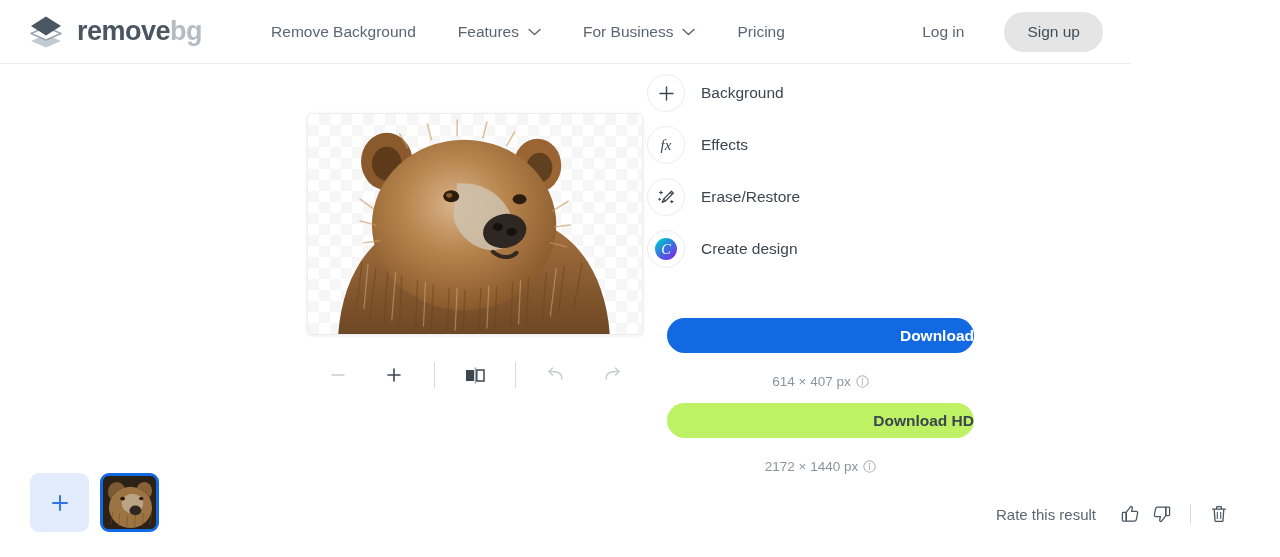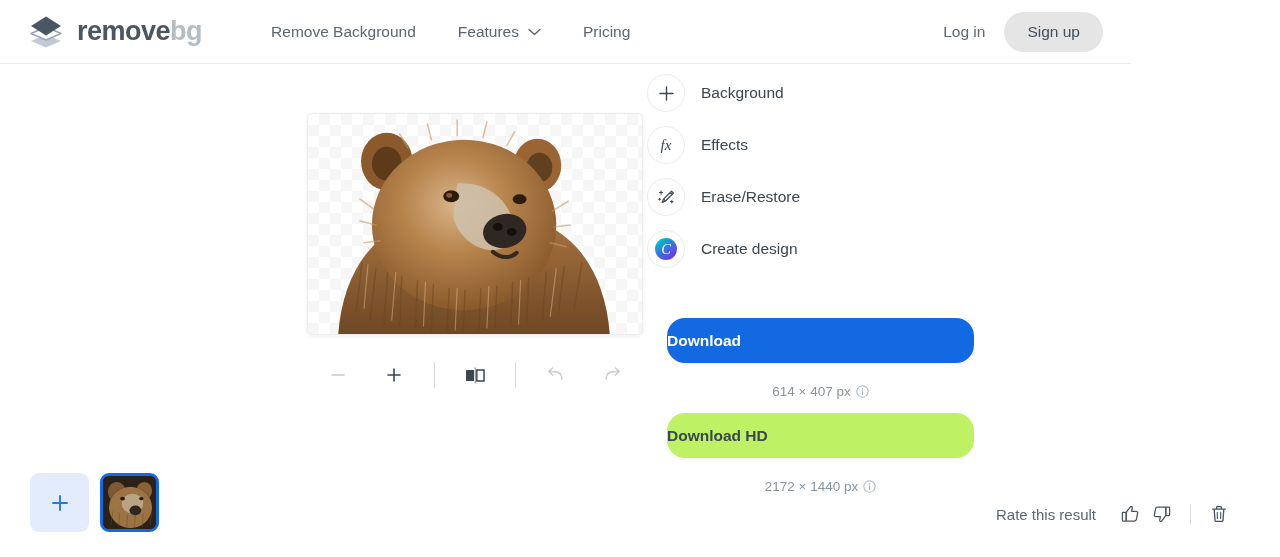--- a/index.html
+++ b/index.html
@@ -31,21 +31,21 @@
   .nav { display: flex; align-items: flex-start; margin-left: 48px; gap: 0; }
   .nav-item {
     display: flex; align-items: center; gap: 9px;
     font-size: 15.5px; color: #5b6671;
     padding: 8px 21px; cursor: pointer; white-space: nowrap;
   }
   .chev { width: 13px; height: 8px; display: block; }
 
   .header-right {
     margin-left: auto; margin-right: 28px;
-    display: flex; align-items: center; gap: 5px;
+    display: flex; align-items: center; gap: 26px;
   }
   .login-link {
     font-size: 15.5px; color: #5b6671; padding: 9px 14px; cursor: pointer;
   }
   .signup-btn {
     font-size: 15.5px; color: #434e59; background: #e5e5e5;
     border: none; border-radius: 21px; padding: 11px 23px;
     cursor: pointer; font-family: inherit;
   }
 
@@ -89,22 +89,22 @@
   .tool-circle {
     width: 38px; height: 38px; border-radius: 50%;
     border: 1px solid #ececec; background: #fff;
     display: flex; align-items: center; justify-content: center;
     flex: 0 0 38px;
   }
   .tool-label { font-size: 15.5px; color: #3c464f; }
 
   .dl-block { position: absolute; left: 667px; top: 318px; width: 307px; }
   .btn-dl {
-    display: block; width: 307px; height: 45px; line-height: 35px;
-    border-radius: 18px; text-align: left; border: none;
+    display: block; width: 307px; height: 35px; line-height: 35px;
+    border-radius: 18px; text-align: right; border: none;
     font-size: 15.5px; font-weight: 700; cursor: pointer;
     font-family: inherit;
   }
   .btn-primary { background: #1269E2; color: #fff; }
   .btn-secondary { background: #bef264; color: #3c464f; margin-top: 14px; }
   .dims {
     display: flex; align-items: center; justify-content: center; gap: 5px;
     font-size: 13.5px; color: #8b949d; margin-top: 21px;
   }
   .info-ic { width: 13px; height: 13px; display: block; cursor: pointer; }
@@ -152,20 +152,26 @@
         <span class="logo-remove">remove</span><span class="logo-bg">bg</span>
       </span>
     </div>
 
     <div class="nav">
       <div class="nav-item">
         <span>Remove Background</span>
       </div>
       <div class="nav-item">
         <span>Features</span>
+        <svg class="chev" viewBox="0 0 13 8">
+          <path d="M1 1.5 L6.5 6.5 L12 1.5" fill="none" stroke="#5b6671" stroke-width="1.4" stroke-linecap="round" stroke-linejoin="round"></path>
+        </svg>
+      </div>
+      <div class="nav-item">
+        <span>For Business</span>
         <svg class="chev" viewBox="0 0 13 8">
           <path d="M1 1.5 L6.5 6.5 L12 1.5" fill="none" stroke="#5b6671" stroke-width="1.4" stroke-linecap="round" stroke-linejoin="round"></path>
         </svg>
       </div>
       <div class="nav-item">
         <span>Pricing</span>
       </div>
     </div>
 
     <div class="header-right">

